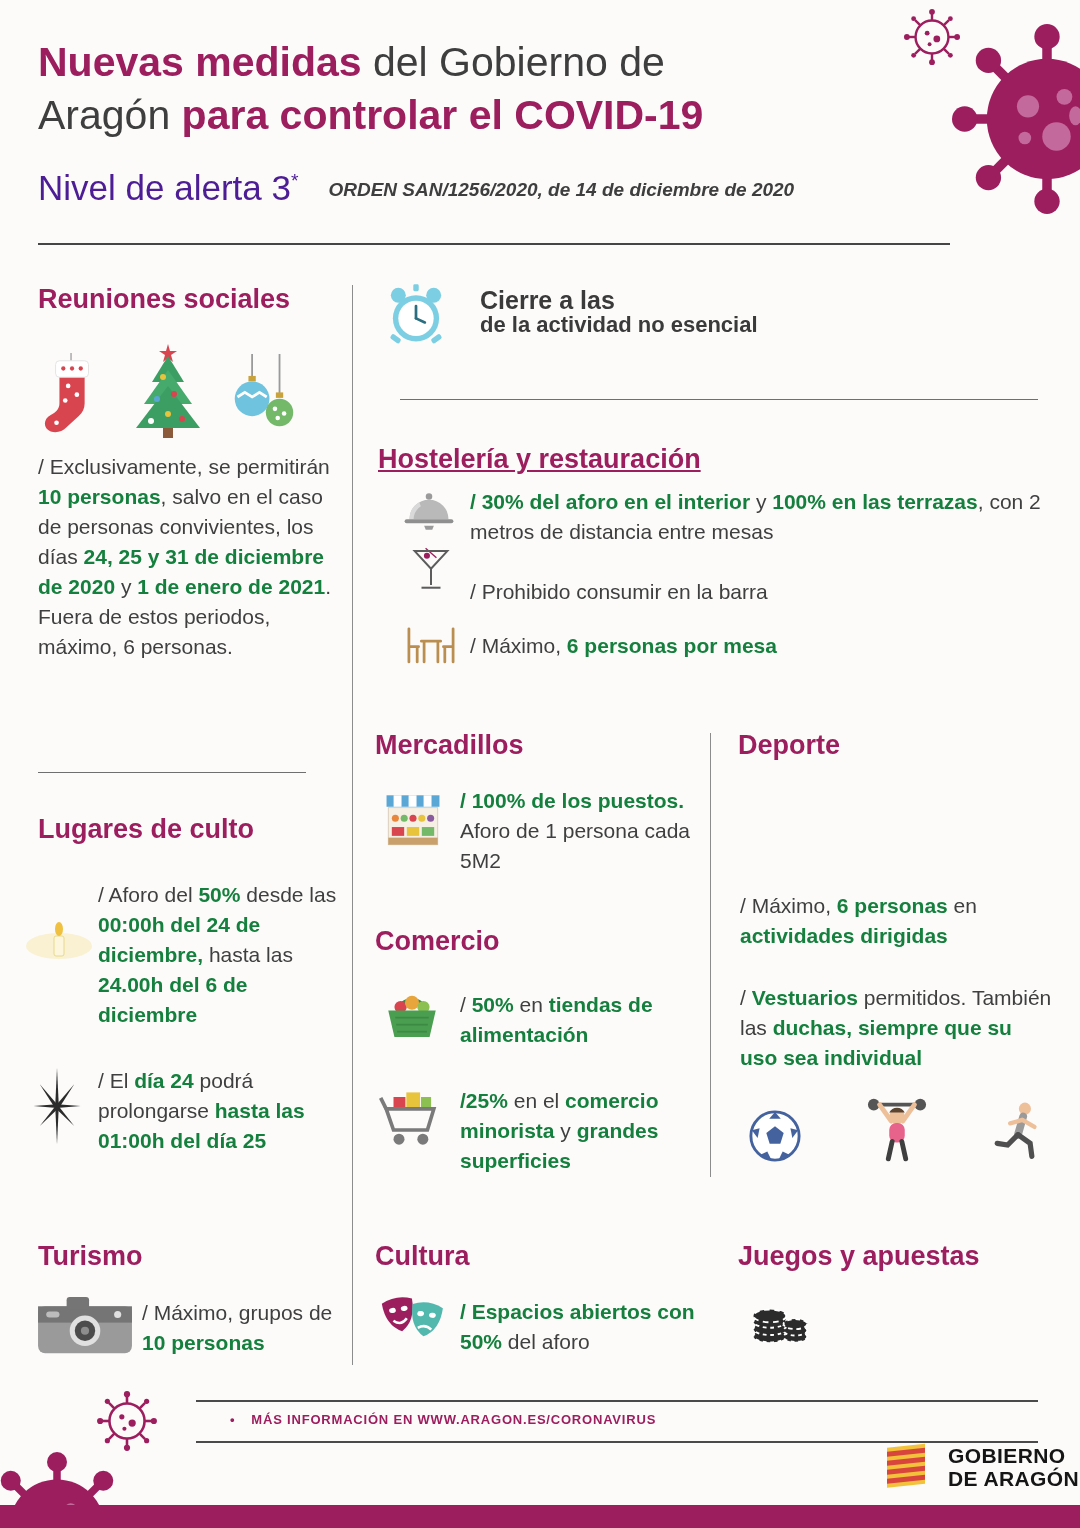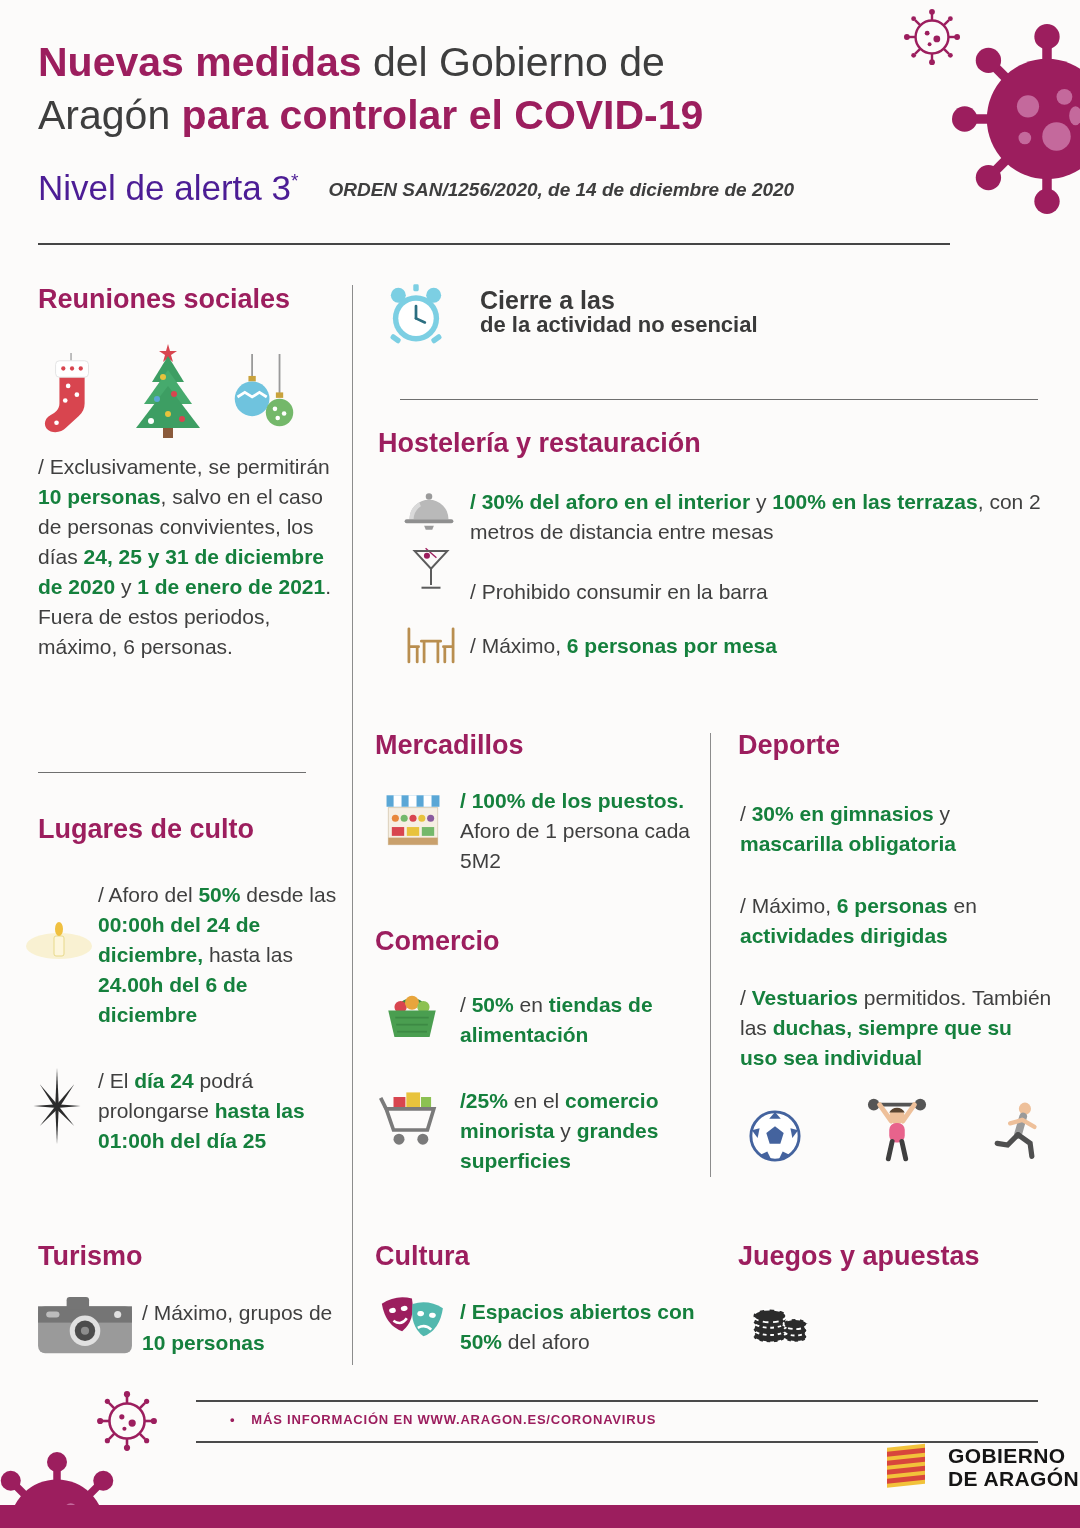--- a/index.html
+++ b/index.html
@@ -232,21 +232,21 @@
       </g>
     </svg>
   </span>
   <div class="cierre-label" style="left:480px; top:286px;">Cierre a las</div>
   <div class="cierre-line" style="left:480px; top:312px;">
       <span class="cierre-rest"> de la actividad no esencial</span>
   </div>
 
   <div class="hline" style="left:400px; top:399px; width:638px;"></div>
 
-  <h2 class="sec-title" style="left:378px; top:428px;">Hostelería y restauración</h2>
+  <h2 class="sec-title" style="left:378px; top:444px;text-decoration:underline;">Hostelería y restauración</h2>
 
   <span class="abs" style="left:403px; top:490px; width:52px;">
     <svg viewBox="0 0 64 50">
       <circle cx="32" cy="8" r="4" fill="#9a9a9a"></circle>
       <path d="M8 36 A24 24 0 0 1 56 36 Z" fill="#b9b9b9"></path>
       <path d="M8 36 A24 24 0 0 1 20 15 L22 20 A20 20 0 0 0 13 36 Z" fill="#d9d9d9"></path>
       <rect x="2" y="36" width="60" height="5" rx="2.5" fill="#8f8f8f"></rect>
       <path d="M26 44 h12 l-2 5 h-8 Z" fill="#9a9a9a"></path>
     </svg>
   </span>
@@ -344,21 +344,20 @@
           <ellipse cx="63" cy="24" rx="4" ry="3" fill="#fff"></ellipse>
         <path d="M48 41 Q56 35 64 41" stroke="#fff" stroke-width="3" fill="none"></path>
       </g>
     </svg>
   </span>
   <p class="body-text" style="left:460px; top:1297px; width:242px;"><b>/ Espacios abiertos con 50%</b><span> del aforo</span></p>
 
   <div class="vline" style="left:710px; top:733px; height:444px;"></div>
 
   <h2 class="sec-title" style="left:738px; top:730px;">Deporte</h2>
-  <p class="body-text" style="left:740px; top:799px; width:305px;"><span>/ </span><b>30% en gimnasios</b><span> y </span><b>mascarilla obligatoria</b></p>
   <p class="body-text" style="left:740px; top:891px; width:305px;"><span>/ Máximo, </span><b>6 personas</b><span> en </span><b>actividades dirigidas</b></p>
   <p class="body-text" style="left:740px; top:983px; width:312px;"><span>/ </span><b>Vestuarios</b><span> permitidos. También las </span><b>duchas, siempre que su uso sea individual</b></p>
 
   <div class="sports-row" style="left:748px; top:1093px; width:296px;">
     <span style="width:54px;">
       <svg viewBox="0 0 56 56">
         <circle cx="28" cy="28" r="25" fill="#fff" stroke="#44639e" stroke-width="3"></circle>
         <g fill="#44639e">
           <polygon points="28,18 37,25 33.5,36 22.5,36 19,25"></polygon>
           <polygon points="28,3 34,10 22,10"></polygon>

